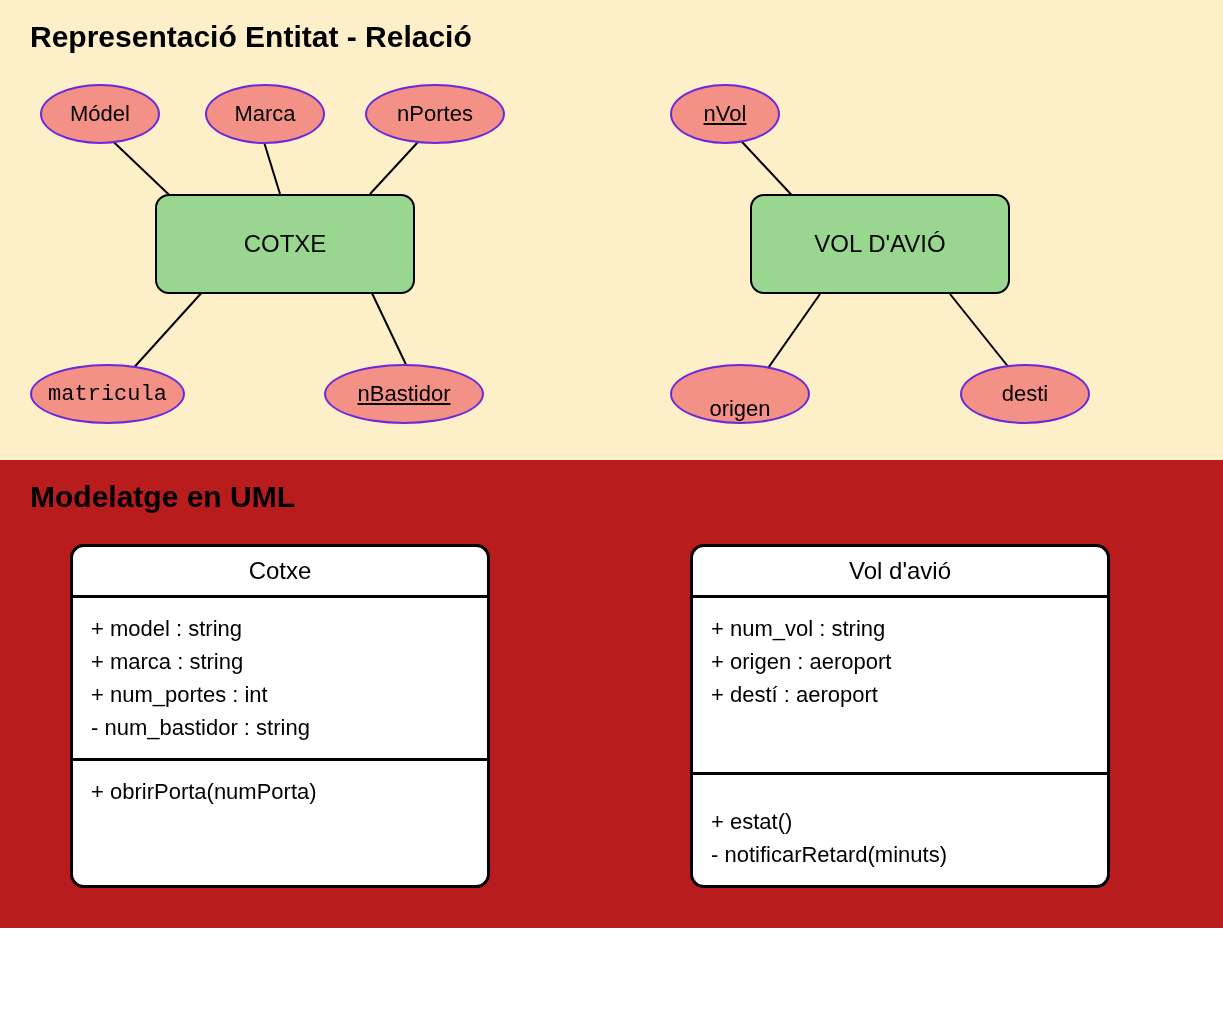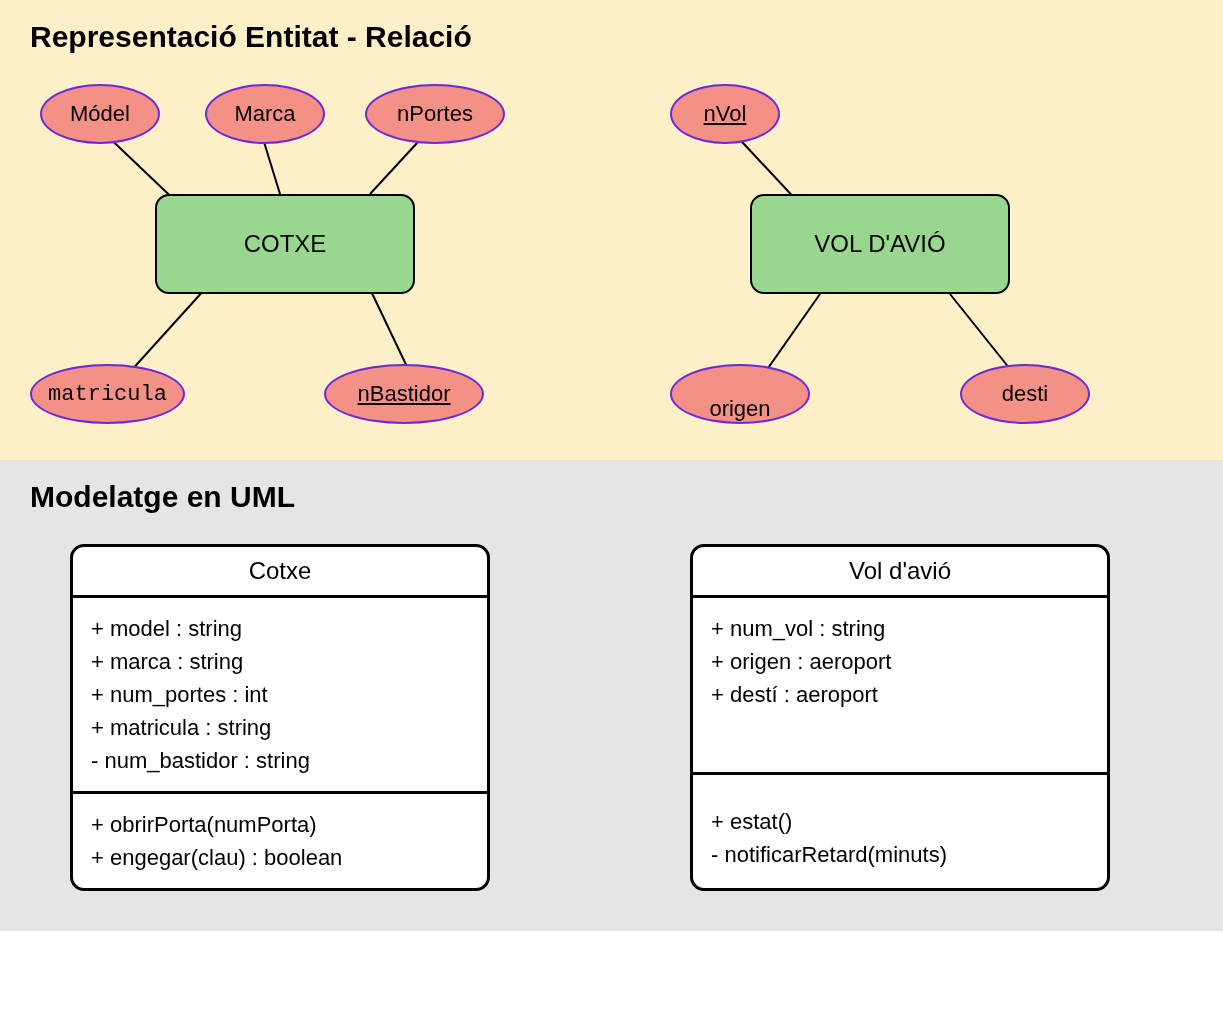--- a/index.html
+++ b/index.html
@@ -9,21 +9,21 @@
     background: #fff;
     width: 1223px;
   }
   .er-section {
     background: #fdf0c9;
     padding: 20px 30px 30px 30px;
     position: relative;
     height: 460px;
   }
   .uml-section {
-    background: #e5e5e5;
+    background: #b91c1c;
     padding: 20px 30px 40px 30px;
   }
   h2 {
     font-size: 30px;
     font-weight: bold;
     margin: 0 0 20px 0;
   }
   .er-canvas {
     position: relative;
     width: 100%;
@@ -141,26 +141,24 @@
 <div class="uml-section">
   <h2>Modelatge en UML</h2>
   <div class="uml-row">
 
     <div class="uml-class">
       <div class="uml-name">Cotxe</div>
       <div class="uml-attrs">
         <div>+ model : string</div>
         <div>+ marca : string</div>
         <div>+ num_portes : int</div>
-        <div>+ matricula : string</div>
         <div>- num_bastidor : string</div>
       </div>
       <div class="uml-methods">
         <div>+ obrirPorta(numPorta)</div>
-        <div>+ engegar(clau) : boolean</div>
       </div>
     </div>
 
     <div class="uml-class">
       <div class="uml-name">Vol d'avió</div>
       <div class="uml-attrs" style="padding-bottom:61px;">
         <div>+ num_vol : string</div>
         <div>+ origen : aeroport</div>
         <div>+ destí : aeroport</div>
       </div>

